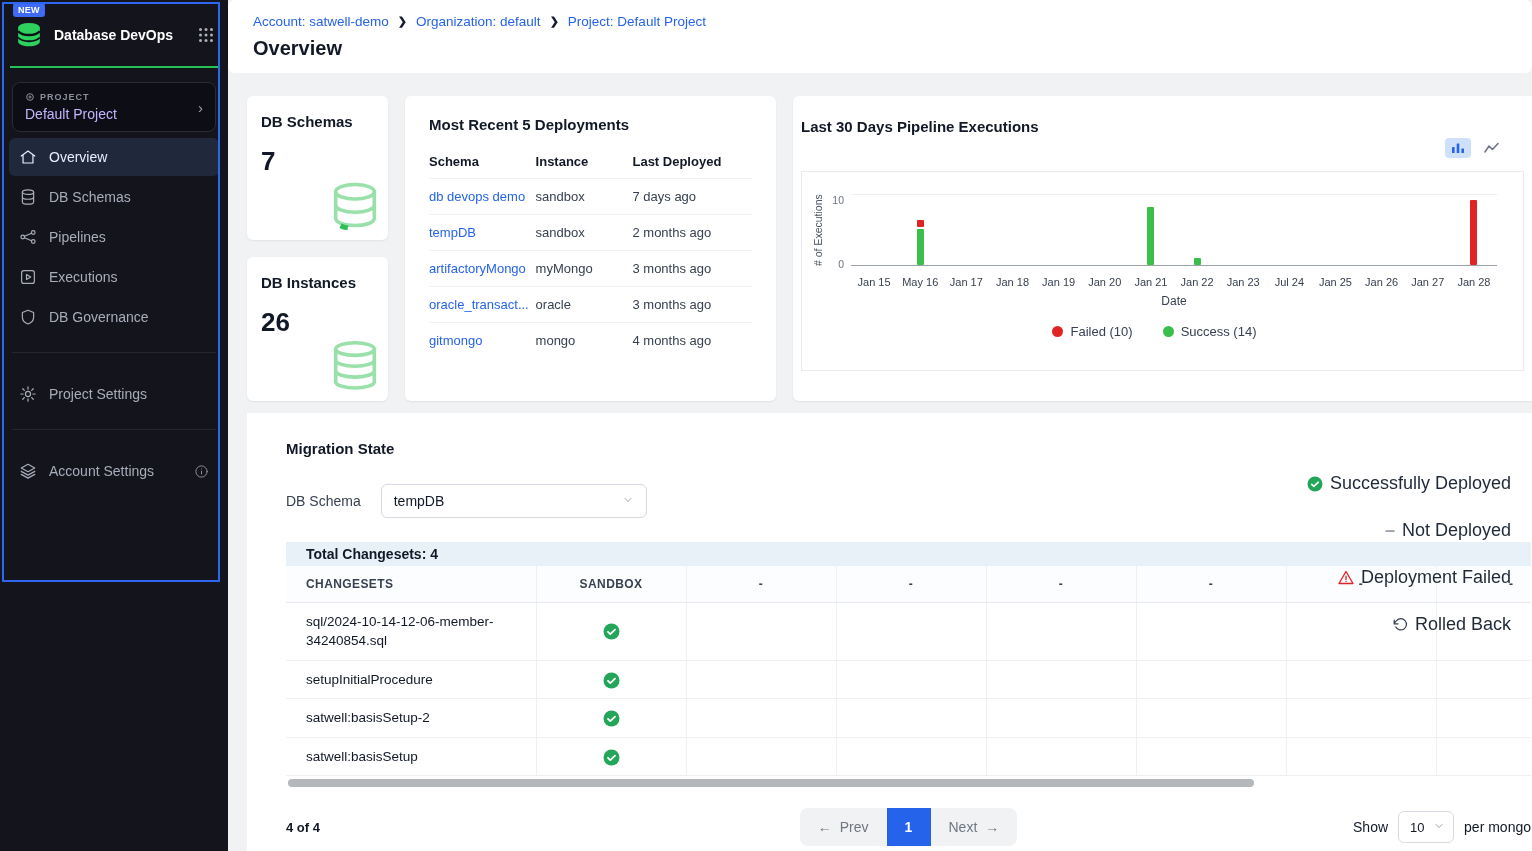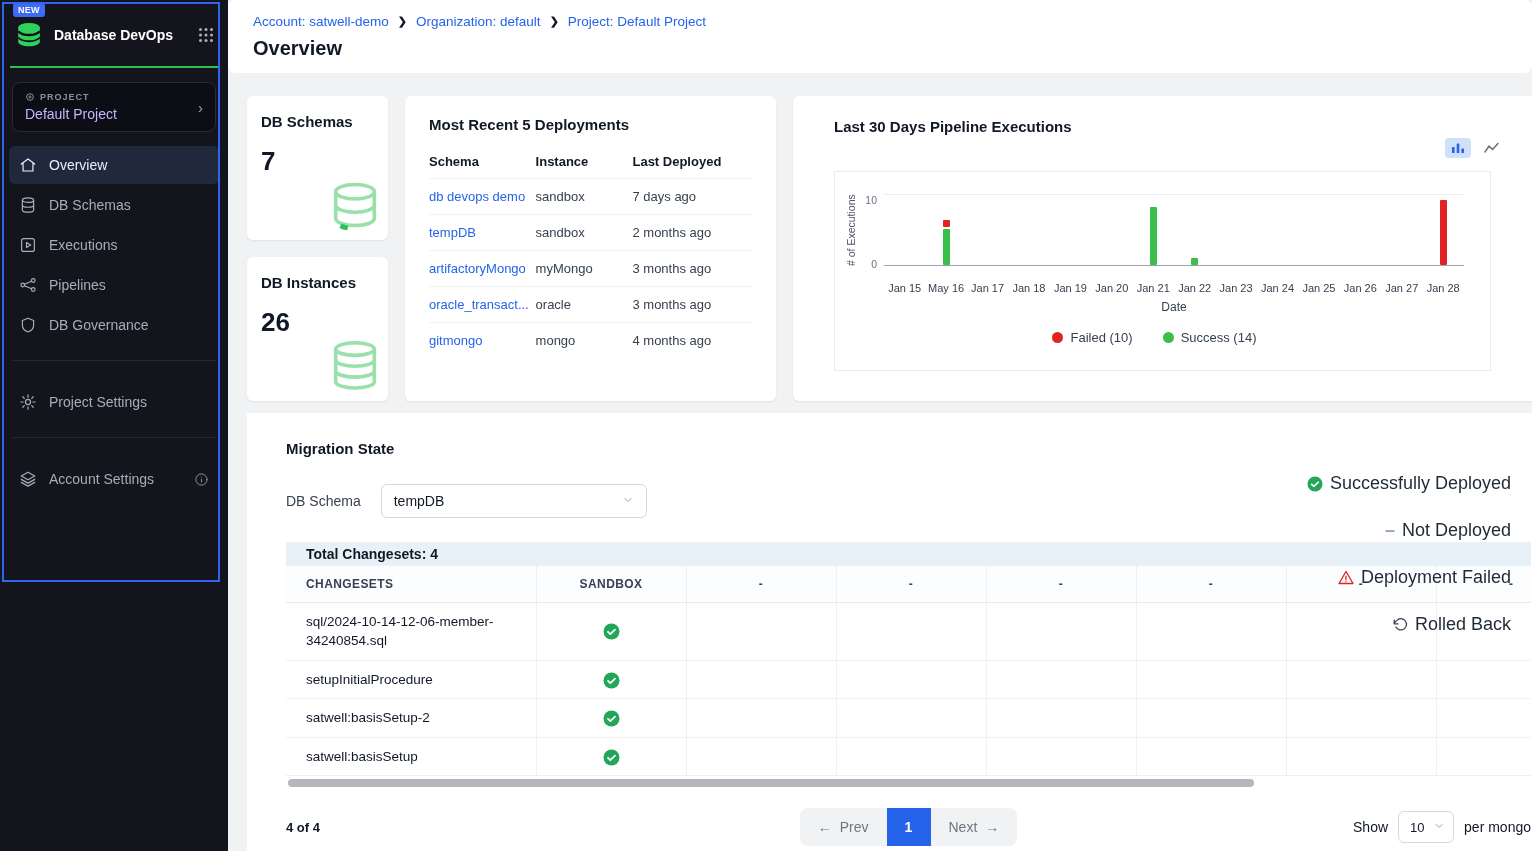--- a/index.html
+++ b/index.html
@@ -7,21 +7,21 @@
   body { display:flex; }
 
   
   .sidebar { width:228px; flex-shrink:0; background:#14141d; position:relative; display:flex; flex-direction:column; }
   .sidebar-outline { position:absolute; left:2px; top:2px; width:218px; height:580px; border:2px solid #2e66f0; pointer-events:none; z-index:6; }
   .sb-header { display:flex; align-items:center; gap:10px; padding:20px 14px 12px 14px; position:relative; }
   .new-badge { position:absolute; top:3px; left:13px; background:#3f6af5; color:#fff; font-size:9px; font-weight:700; padding:2px 5px; border-radius:3px; letter-spacing:.3px; }
   .app-title { color:#fff; font-size:14px; font-weight:700; flex:1; }
   .apps-grid { cursor:pointer; display:flex; }
   .green-line { height:2px; background:#27c256; margin:4px 10px 0 10px; }
-  .project-card { margin:14px 12px 8px 12px; background:#0d0d15; border:1px solid #2b2b38; border-radius:8px; padding:9px 12px; display:flex; align-items:center; cursor:pointer; }
+  .project-card { margin:14px 12px 0 12px; background:#0d0d15; border:1px solid #2b2b38; border-radius:8px; padding:9px 12px; display:flex; align-items:center; cursor:pointer; }
   .project-info { flex:1; min-width:0; }
   .project-label { display:flex; gap:5px; align-items:center; color:#8b909c; font-size:9px; letter-spacing:1px; font-weight:700; }
   .project-name { color:#c4b5fd; font-size:14px; margin-top:4px; }
   .nav { padding:6px 9px 0 9px; display:flex; flex-direction:column; gap:2px; }
   .nav-item { display:flex; align-items:center; gap:12px; height:38px; padding:0 10px; border-radius:6px; color:#a7adb9; font-size:14px; cursor:pointer; }
   .nav-item.active { background:#20283c; color:#e7eefc; }
   .nav-item .ic { display:flex; width:18px; height:18px; flex-shrink:0; }
   .nav-item svg { width:18px; height:18px; stroke:currentColor; fill:none; stroke-width:1.6; stroke-linecap:round; stroke-linejoin:round; }
   .info-badge { margin-left:auto; display:flex; }
   .info-badge svg { width:15px; height:15px; stroke:#8b909c; }
@@ -47,37 +47,37 @@
   .stat-icon { position:absolute; right:2px; bottom:2px; }
   .stat-icon svg { width:62px; height:58px; fill:none; stroke:#9ae0aa; stroke-width:1.5; }
 
   .deploy-card { width:371px; padding:20px 24px; flex-shrink:0; }
   .card-title { font-size:15px; font-weight:700; color:#111827; }
   table.deploy { width:100%; border-collapse:collapse; margin-top:12px; font-size:13px; }
   .deploy th { text-align:left; font-weight:600; color:#111827; padding:9px 0 9px; }
   .deploy td { padding:10px 0; border-top:1px solid #f0f1f3; color:#374151; }
   .deploy .lnk { color:#2563eb; cursor:pointer; }
 
-  .chart-card { flex:1; min-width:0; padding:22px 41px; position:relative; border-radius:6px 0 0 6px; }
+  .chart-card { flex:1; min-width:0; padding:22px 8px; position:relative; border-radius:6px 0 0 6px; }
   .chart-toggles { position:absolute; top:42px; right:28px; display:flex; gap:7px; }
   .toggle { width:26px; height:20px; border-radius:4px; display:flex; align-items:center; justify-content:center; cursor:pointer; }
   .toggle.active { background:#cfe0fb; }
   .chart-box { margin-top:36px; border:1px solid #e8eaed; height:200px; padding:22px 26px 10px 10px; display:flex; flex-direction:column; }
   .chart-area { display:flex; }
   .ylab { writing-mode:vertical-rl; transform:rotate(180deg); font-size:10.5px; color:#4b5563; height:80px; line-height:13px; text-align:center; margin-top:-4px; }
   .yticks { display:flex; flex-direction:column; justify-content:space-between; align-items:flex-end; height:76px; font-size:10.5px; color:#6b7280; padding:0 7px 0 3px; width:26px; }
   .plot-col { flex:1; min-width:0; }
   .plot { position:relative; height:72px; border-bottom:1.5px solid #9ca3af; display:flex; }
   .plot::before { content:''; position:absolute; top:0; left:0; right:0; border-top:1px solid #eceef1; }
   .chart-col { flex:1; display:flex; align-items:flex-end; justify-content:center; }
   .bar-stack { display:flex; flex-direction:column; justify-content:flex-end; gap:2px; width:7px; }
   .bar { width:7px; border-radius:1px; }
   .bar-failed { background:var(--failed-color,#e02424); }
   .bar-success { background:var(--success-color,#3bbf4a); }
-  .x-labels { display:flex; margin-top:16px; }
+  .x-labels { display:flex; margin-top:10px; }
   .x-label { flex:1; text-align:center; font-size:11px; color:#374151; }
   .x-title { text-align:center; font-size:12px; color:#374151; margin-top:6px; }
   .chart-legend { margin-top:16px; display:flex; justify-content:center; gap:30px; font-size:13px; color:#374151; }
   .legend-item { display:flex; align-items:center; gap:7px; cursor:pointer; }
   .legend-dot { width:11px; height:11px; border-radius:50%; }
 
   
   .migration { margin-top:12px; background:#fff; padding:27px 20px 0 39px; height:441px; }
   .schema-row { margin-top:27px; display:flex; align-items:center; gap:20px; }
   .schema-label { font-size:14px; color:#374151; }
@@ -175,36 +175,36 @@
             <ellipse cx="12" cy="5.5" rx="7.5" ry="3"></ellipse>
             <path d="M4.5 5.5v13c0 1.7 3.3 3 7.5 3s7.5-1.3 7.5-3v-13"></path>
             <path d="M4.5 12c0 1.7 3.3 3 7.5 3s7.5-1.3 7.5-3"></path>
           </svg>
       </span>
       <span>DB Schemas</span>
     </div>
     <div class="nav-item">
       <span class="ic">
         <svg viewBox="0 0 24 24">
-            <rect x="3.5" y="3.5" width="17" height="17" rx="3"></rect>
-            <path d="M10 8.6 15.6 12 10 15.4z"></path>
-          </svg>
-      </span>
-      <span>Executions</span>
-    </div>
-    <div class="nav-item">
-      <span class="ic">
-        <svg viewBox="0 0 24 24">
             <circle cx="5" cy="12" r="2.4"></circle>
             <circle cx="19" cy="6" r="2.4"></circle>
             <circle cx="19" cy="18" r="2.4"></circle>
             <path d="M7.3 11 16.7 7M7.3 13l9.4 4"></path>
           </svg>
       </span>
       <span>Pipelines</span>
+    </div>
+    <div class="nav-item">
+      <span class="ic">
+        <svg viewBox="0 0 24 24">
+            <rect x="3.5" y="3.5" width="17" height="17" rx="3"></rect>
+            <path d="M10 8.6 15.6 12 10 15.4z"></path>
+          </svg>
+      </span>
+      <span>Executions</span>
     </div>
     <div class="nav-item">
       <span class="ic">
         <svg viewBox="0 0 24 24">
             <path d="M12 3l7.5 3v6c0 4.6-3.2 7.8-7.5 9.3C7.7 19.8 4.5 16.6 4.5 12V6z"></path>
           </svg>
       </span>
       <span>DB Governance</span>
     </div>
   </nav>
@@ -412,21 +412,21 @@
               <div class="x-labels">
                   <div class="x-label">Jan 15</div>
                   <div class="x-label">May 16</div>
                   <div class="x-label">Jan 17</div>
                   <div class="x-label">Jan 18</div>
                   <div class="x-label">Jan 19</div>
                   <div class="x-label">Jan 20</div>
                   <div class="x-label">Jan 21</div>
                   <div class="x-label">Jan 22</div>
                   <div class="x-label">Jan 23</div>
-                  <div class="x-label">Jan 24</div>
+                  <div class="x-label">Jul 24</div>
                   <div class="x-label">Jan 25</div>
                   <div class="x-label">Jan 26</div>
                   <div class="x-label">Jan 27</div>
                   <div class="x-label">Jan 28</div>
                 </div>
               <div class="x-title">Date</div>
             </div>
           </div>
           <div class="chart-legend">
             <span class="legend-item">

